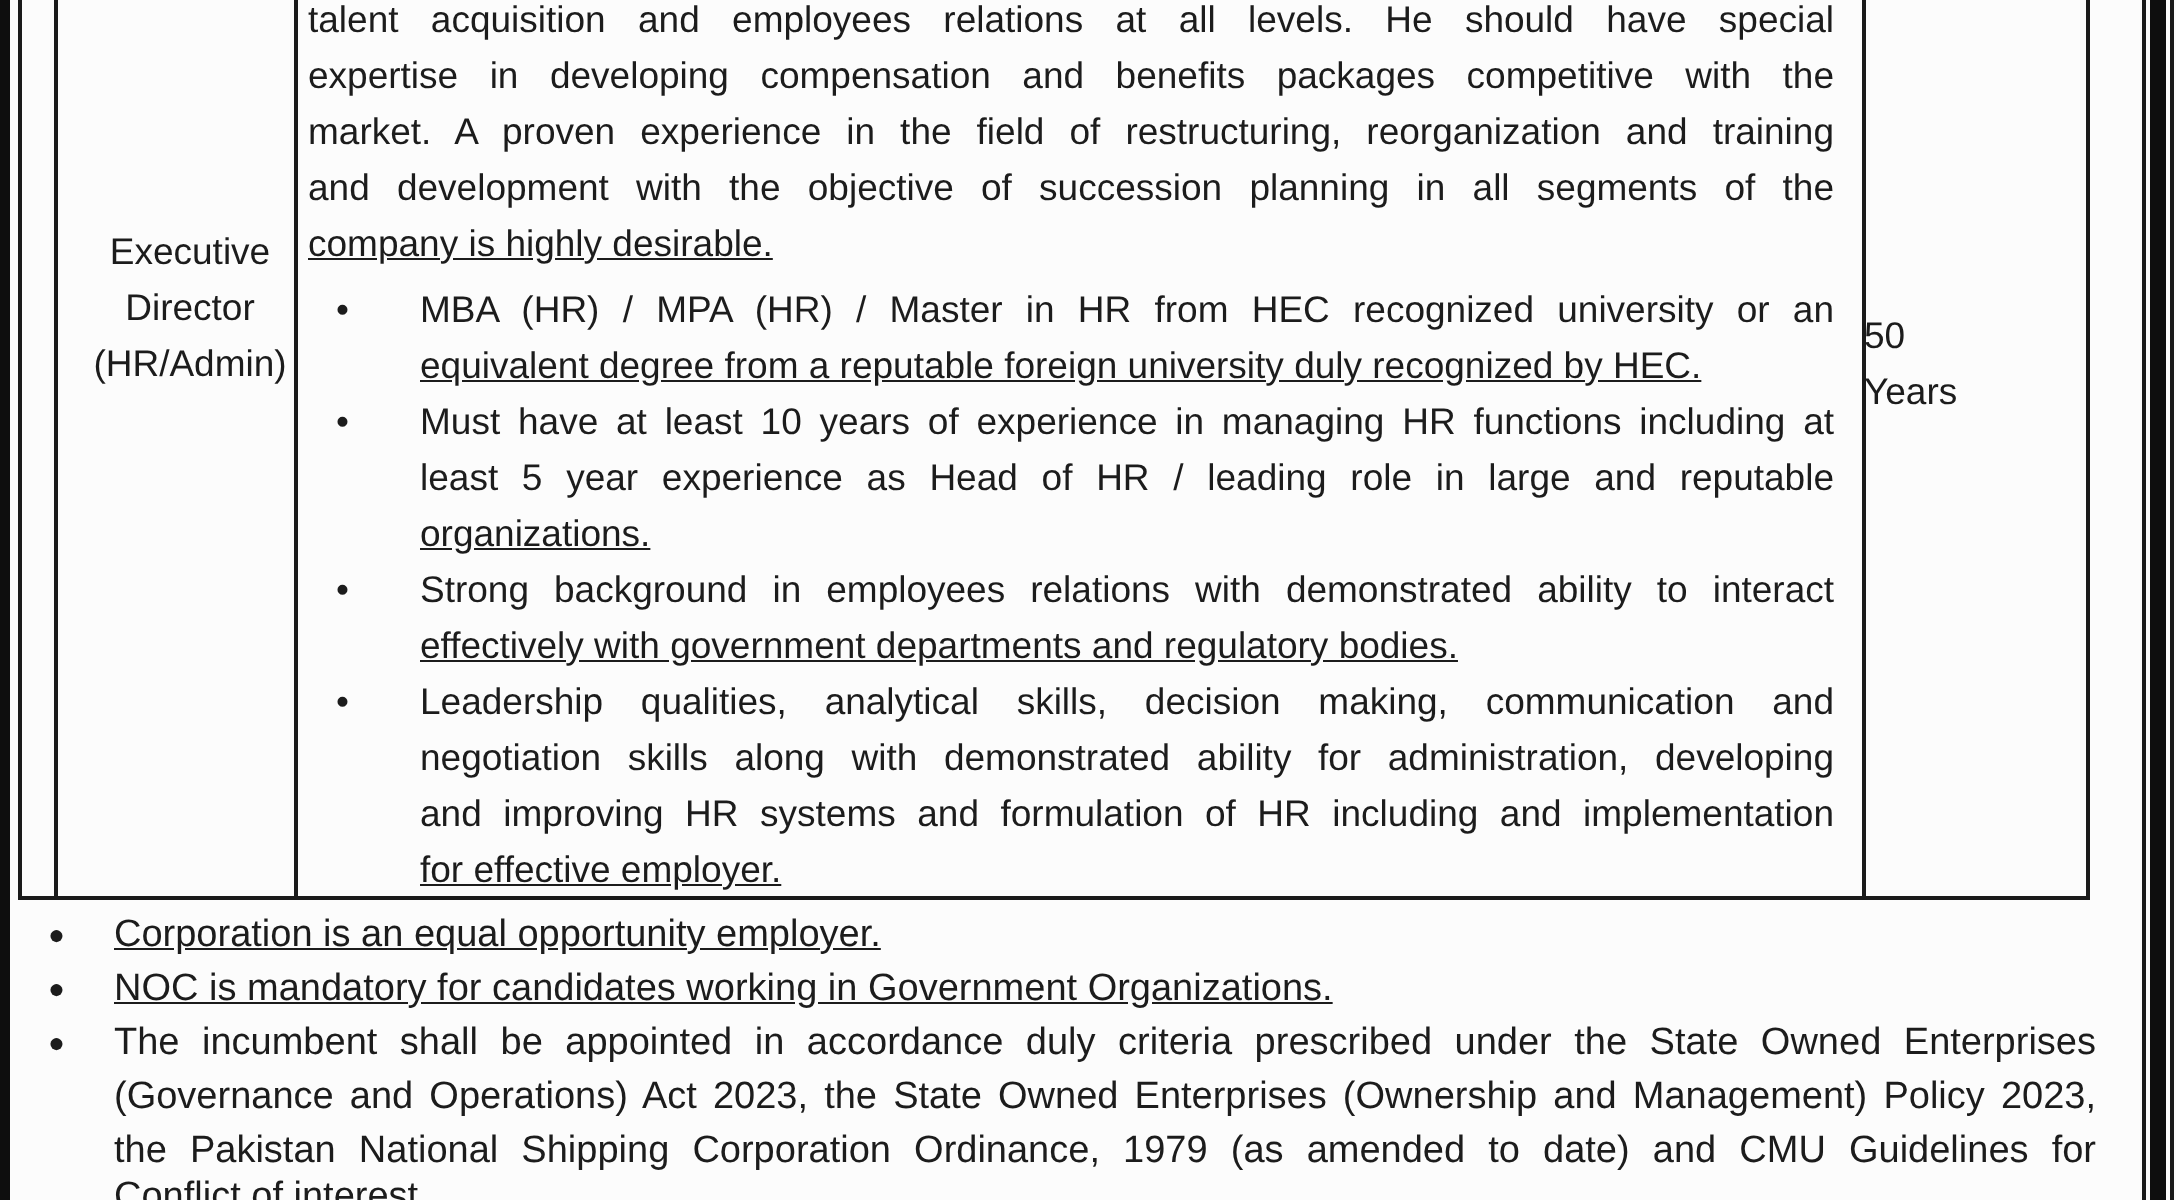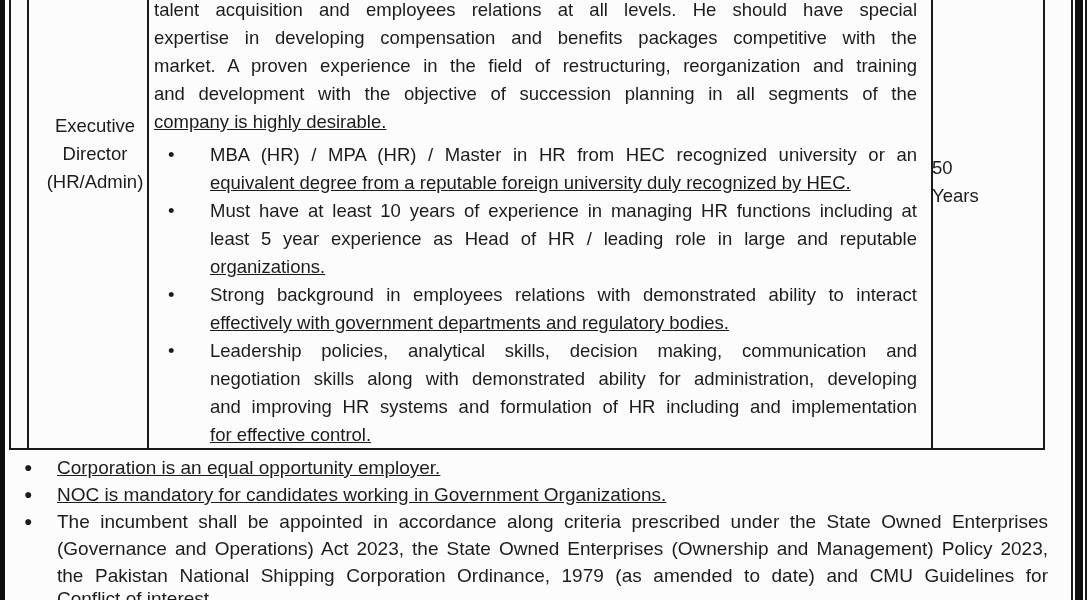--- a/index.html
+++ b/index.html
@@ -121,43 +121,43 @@
     </div>
 
     <div class="bullet-item">
       <span class="dot">•</span>
       <div class="line jl">Strong background in employees relations with demonstrated ability to interact</div>
       <div class="line ll">effectively with government departments and regulatory bodies.</div>
     </div>
 
     <div class="bullet-item">
       <span class="dot">•</span>
-      <div class="line jl">Leadership policies, analytical skills, decision making, communication and</div>
+      <div class="line jl">Leadership qualities, analytical skills, decision making, communication and</div>
       <div class="line jl">negotiation skills along with demonstrated ability for administration, developing</div>
       <div class="line jl">and improving HR systems and formulation of HR including and implementation</div>
-      <div class="line ll">for effective control.</div>
+      <div class="line ll">for effective employer.</div>
     </div>
 
   </div>
 
   <div class="notes">
 
     <div class="note-item">
       <span class="dot">●</span>
       <div class="note-line ll">Corporation is an equal opportunity employer.</div>
     </div>
 
     <div class="note-item">
       <span class="dot">●</span>
       <div class="note-line ll">NOC is mandatory for candidates working in Government Organizations.</div>
     </div>
 
     <div class="note-item">
       <span class="dot">●</span>
-      <div class="note-line jl">The incumbent shall be appointed in accordance along criteria prescribed under the State Owned Enterprises</div>
+      <div class="note-line jl">The incumbent shall be appointed in accordance duly criteria prescribed under the State Owned Enterprises</div>
       <div class="note-line jl">(Governance and Operations) Act 2023, the State Owned Enterprises (Ownership and Management) Policy 2023,</div>
       <div class="note-line jl">the Pakistan National Shipping Corporation Ordinance, 1979 (as amended to date) and CMU Guidelines for</div>
       <div class="note-line ll sliver">Conflict of interest.</div>
     </div>
 
   </div>
 
 </div>
 
 </body></html>

